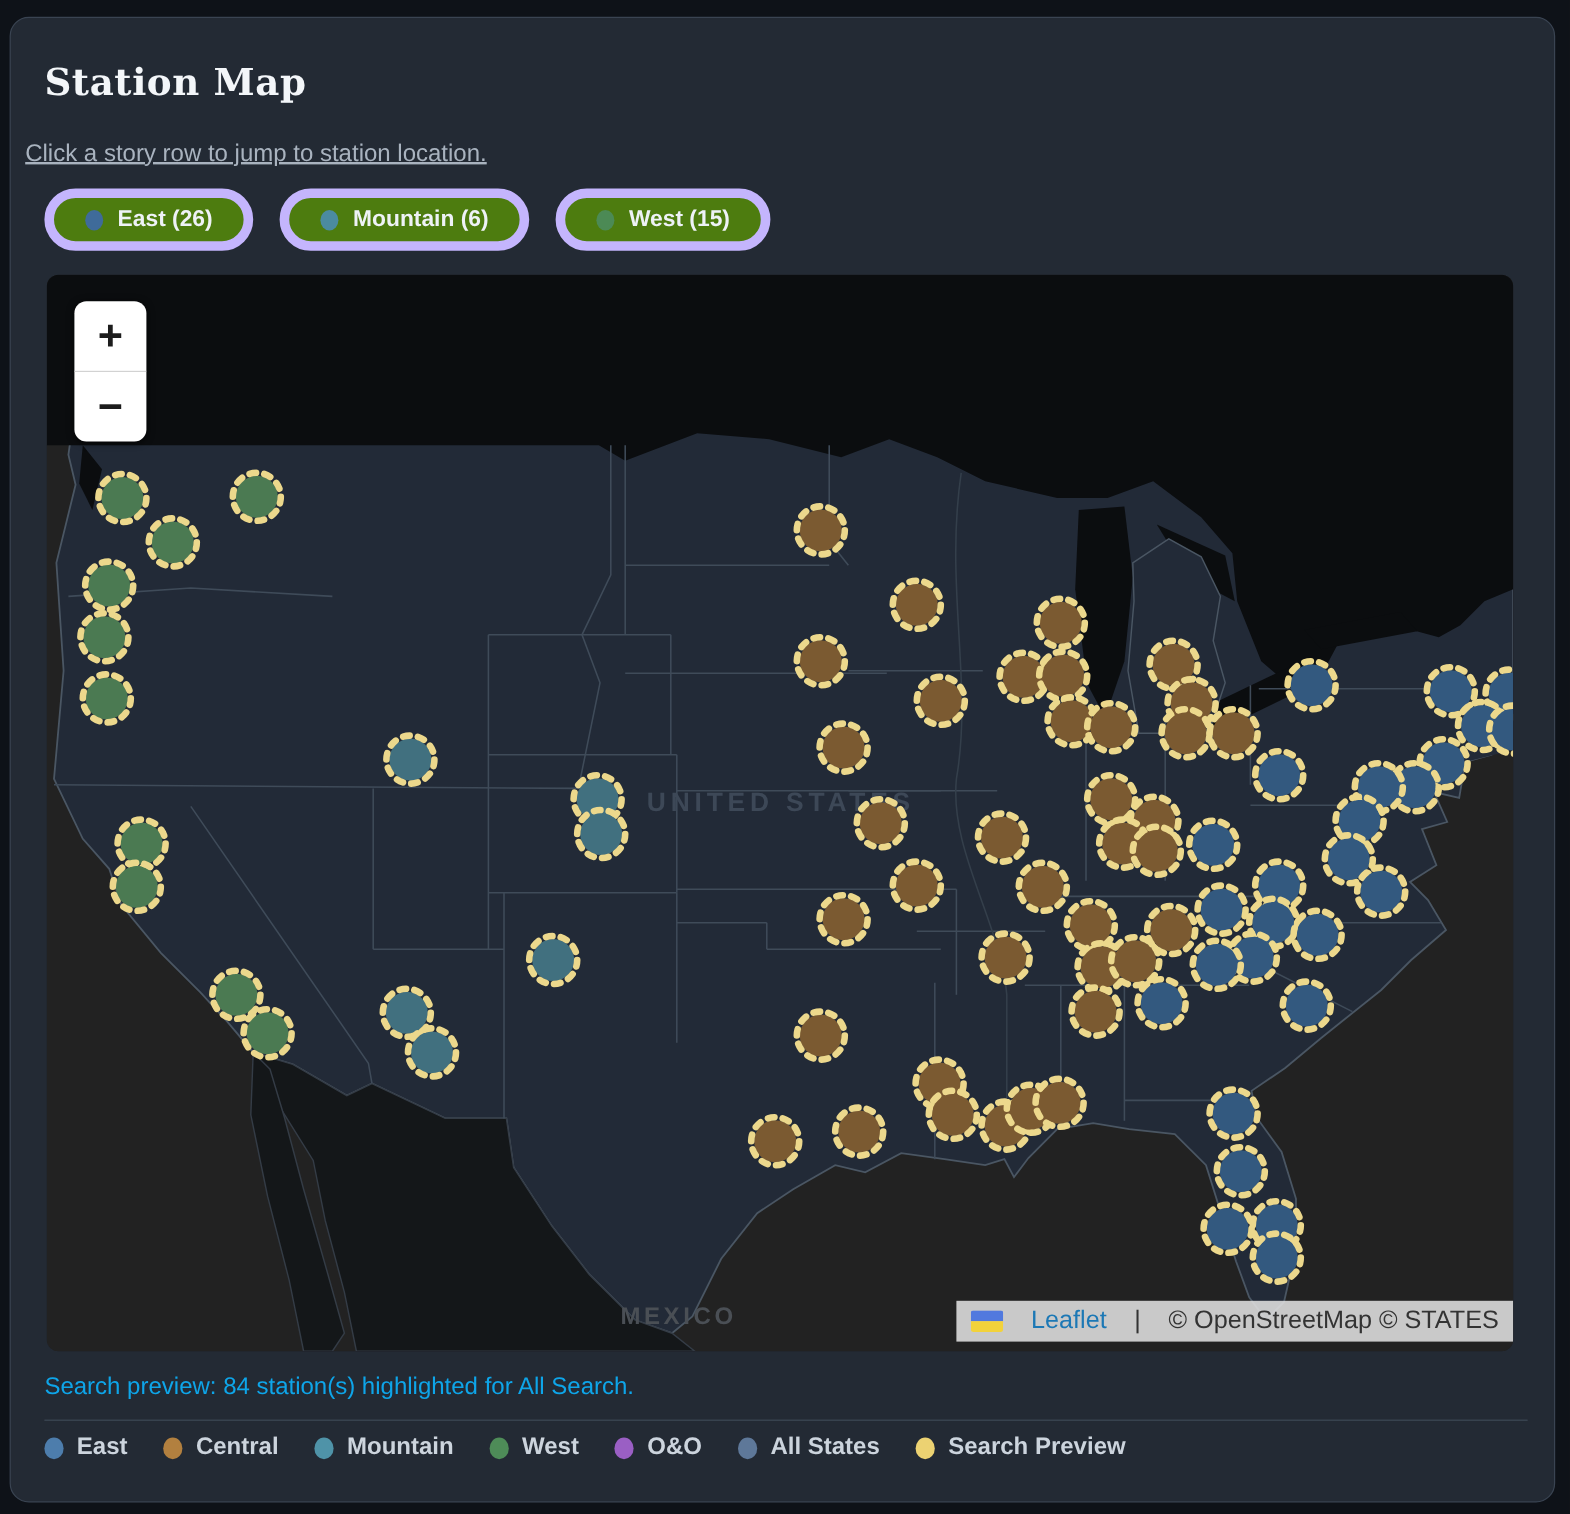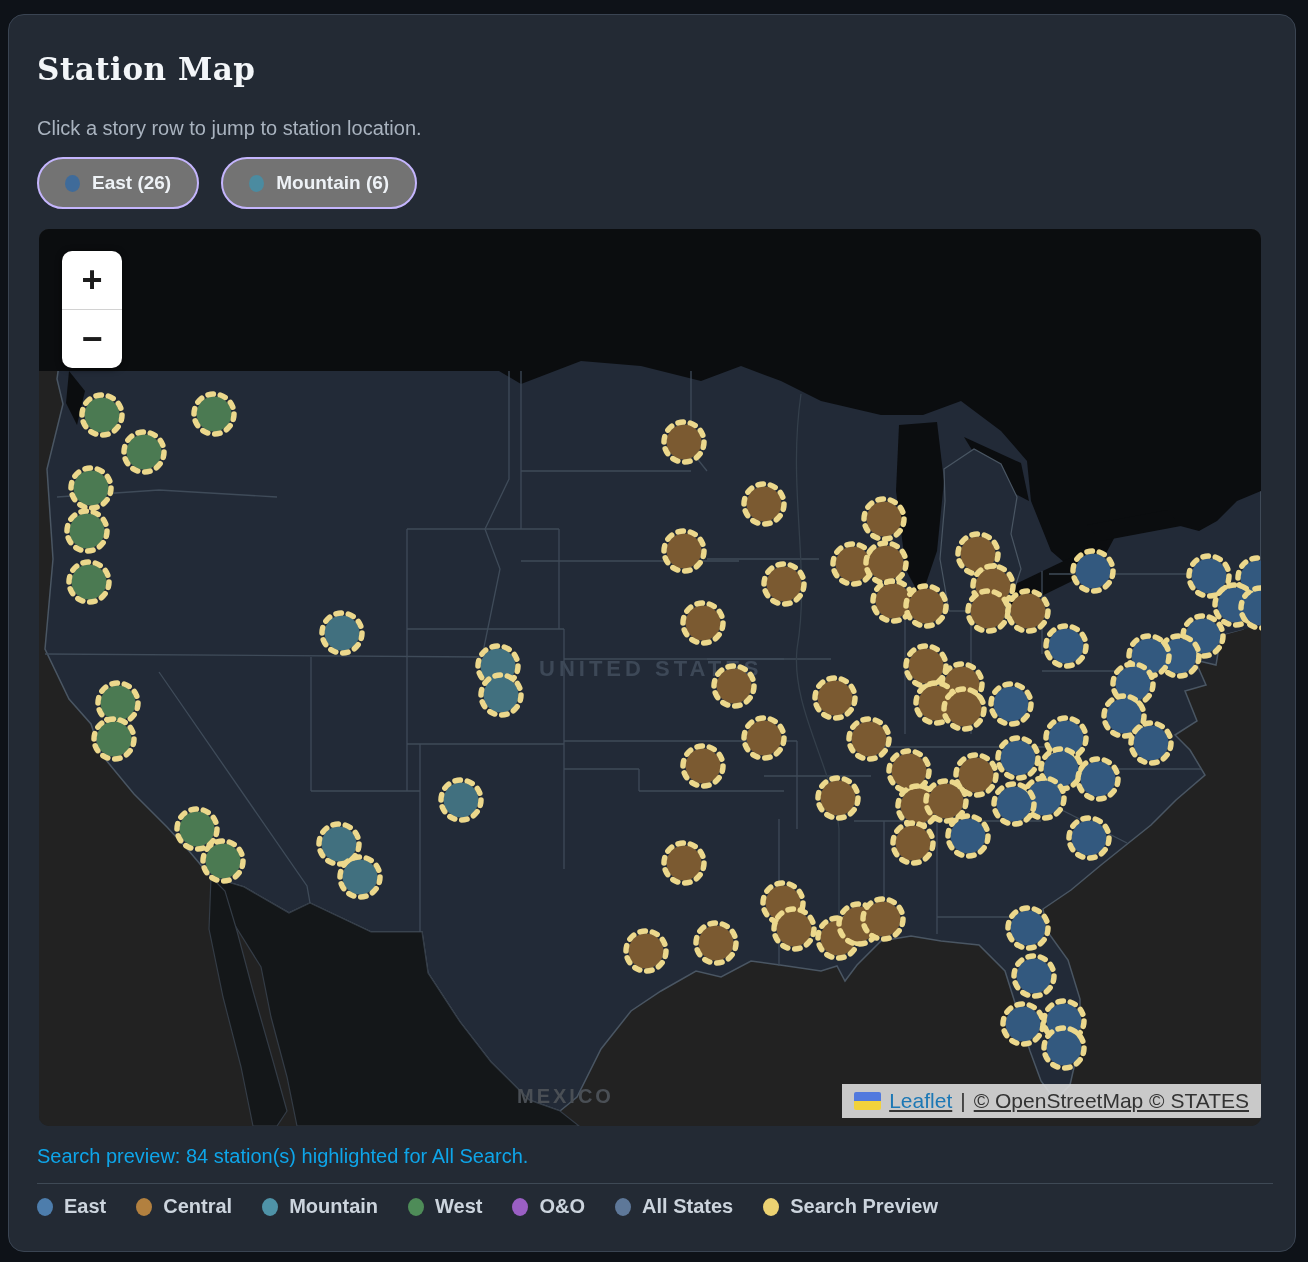--- a/index.html
+++ b/index.html
@@ -4,40 +4,40 @@
 <style>
   * { margin:0; padding:0; box-sizing:border-box; }
   html,body { width:1308px; height:1262px; background:#0e1218; overflow:hidden;
               font-family:"Liberation Sans", sans-serif; }
 
   .panel { position:absolute; left:8px; top:14px; width:1288px; height:1238px;
            background:#232a34; border:1px solid #3a4452; border-radius:16px;text-align:right; }
 
   .title { position:absolute; left:28px; top:36px; font-family:"DejaVu Serif", serif;
            font-weight:700; font-size:31px; color:#f3f6f9; letter-spacing:.5px; }
-  .subtitle { position:absolute; left:28px; top:102px; font-size:20px; color:#a9b3bf; }
+  .subtitle { position:absolute; left:12px; top:102px; font-size:20px; color:#a9b3bf;text-decoration:underline; }
 
   .pills { position:absolute; left:28px; top:142px; display:flex; gap:22px; }
   .pill { display:flex; align-items:center; gap:12px; height:52px; padding:0 26px;
-          background:#737373; border:2px solid #c4b5fd; border-radius:26px;
+          background:#4d7c0f; border:8px solid #c4b5fd; border-radius:26px;
           color:#eef2f6; font-size:19px; font-weight:700; cursor:pointer; }
   .pill .dot { width:15px; height:17px; border-radius:50%; }
 
   .map { position:absolute; left:30px; top:214px; width:1222px; height:897px;
          border-radius:10px; overflow:hidden; background:#222222; }
   .map svg.geo { position:absolute; left:0; top:0; }
 
   .zoomctl { position:absolute; left:23px; top:22px; width:60px; background:#ffffff;
              border-radius:10px; box-shadow:0 1px 6px rgba(0,0,0,.65); overflow:hidden; }
   .zoombtn { width:60px; height:58px; display:flex; align-items:center; justify-content:center;
              font-size:36px; font-weight:700; color:#1c1c1c; cursor:pointer; }
   .zoomdiv { height:1px; background:#d2d2d2; }
 
   .attr { position:absolute; right:0; bottom:8px; height:34px; display:flex; align-items:center;
-          gap:8px; padding:0 12px; background:rgba(224,224,224,0.88); font-size:21px; color:#333;text-decoration:underline; }
+          gap:23px; padding:0 12px; background:rgba(224,224,224,0.88); font-size:21px; color:#333; }
   .attr .flag { width:27px; height:18px; border-radius:2px; overflow:hidden; display:inline-block; }
   .attr .flag .b { height:9px; background:#5179de; }
   .attr .flag .y { height:9px; background:#f2d23b; }
   .attr .lft { color:#1c78b5; }
   .attr .sep { color:#333; }
 
   .preview { position:absolute; left:28px; top:1130px; font-size:20px; color:#0ea5e9; }
   .divider { position:absolute; left:28px; right:22px; top:1168px; height:1px; background:#3e4955; }
 
   .legend { position:absolute; left:28px; top:1180px; display:flex; gap:30px; align-items:center;font-weight:bold; }
@@ -52,20 +52,24 @@
   <div class="subtitle">Click a story row to jump to station location.</div>
 
   <div class="pills">
       <div class="pill">
         <span class="dot" style="background: rgb(63, 107, 154);"></span>
         <span>East (26)</span>
       </div>
       <div class="pill">
         <span class="dot" style="background: rgb(75, 139, 160);"></span>
         <span>Mountain (6)</span>
+      </div>
+      <div class="pill">
+        <span class="dot" style="background: rgb(76, 138, 85);"></span>
+        <span>West (15)</span>
       </div>
     </div>
 
   <div class="map">
     <svg class="geo" width="1222" height="897" viewBox="0 0 1222 897">
       <rect x="0" y="0" width="1222" height="897" fill="#222222"></rect>
 
       <path fill="#222a37" stroke="#4a5663" stroke-width="1.5" d="M25,100 L18,150 L24,175 L8,240 L14,330 L6,420 L30,470 L52,495 L62,525 L95,565 L128,598
                L150,622 L172,648 L205,658 L250,684 L271,674 L332,703 L383,703 L389,744 L421,793 L452,833
                L490,871 L521,882 L538,868 L562,820 L592,782 L622,762 L657,742 L682,748 L712,732 L748,737

